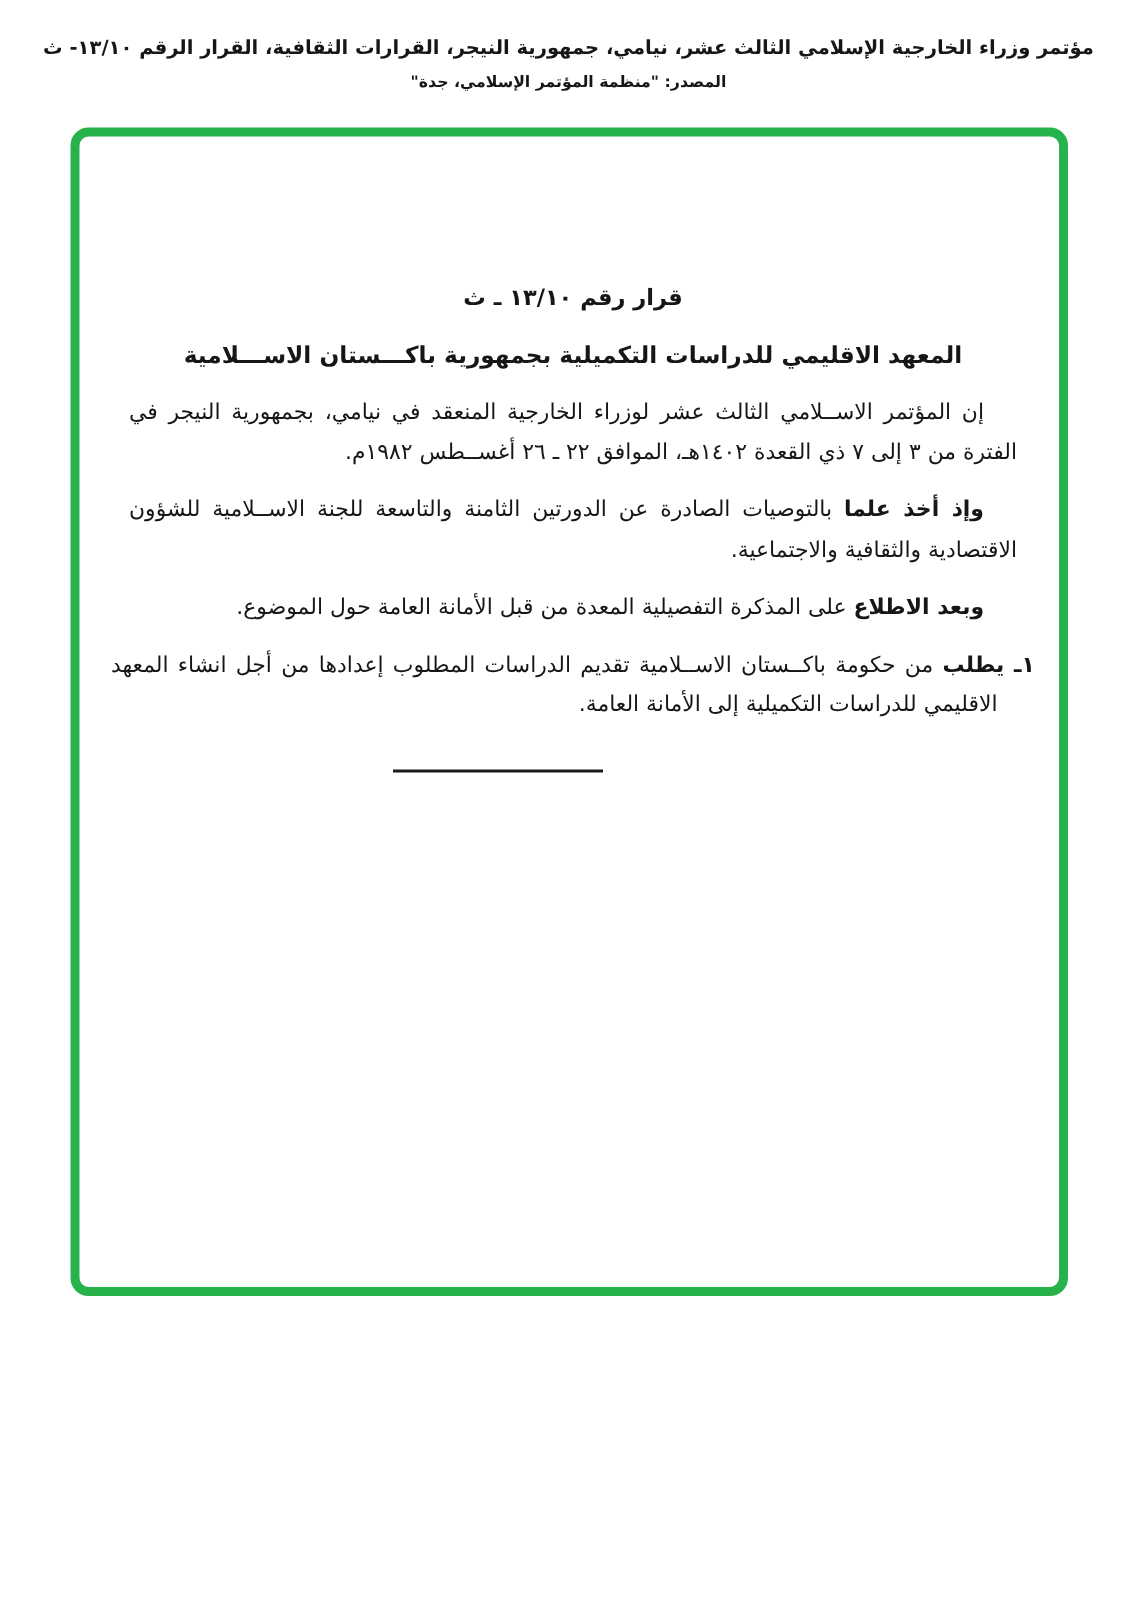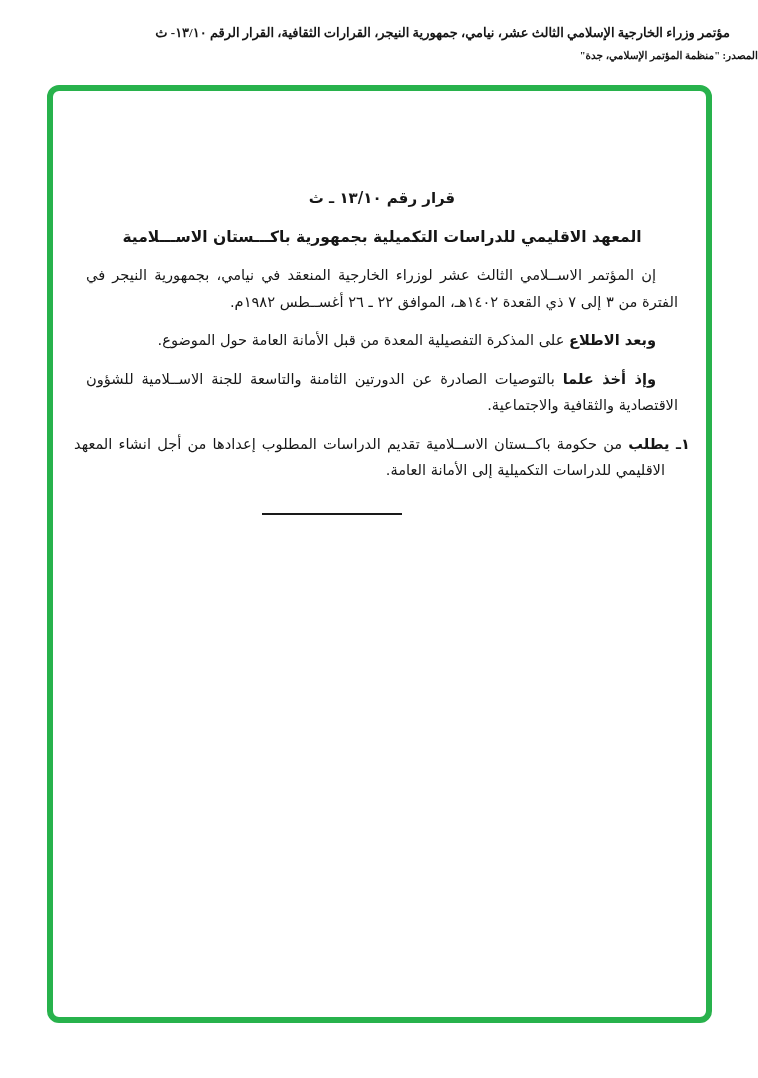--- a/index.html
+++ b/index.html
@@ -10,40 +10,39 @@
     background: #ffffff;
     color: var(--ink);
     font-family: "DejaVu Sans", sans-serif;
     position: relative;
     overflow: hidden;
   }
   .page-header {
     position: absolute;
     top: 24px; left: 0;
     width: 758px;
-    text-align: right;
+    text-align: center;
     direction: rtl;
-    font-family: Liberation Serif, serif;
   }
   .header-title {
     font-size: 13px;
     font-weight: bold;
     line-height: 18px;
     padding: 0 28px;
     white-space: nowrap;
   }
   .source-line {
     margin-top: 7px;
     font-size: 10.5px;
     font-weight: bold;
   }
   .frame {
     position: absolute;
     left: 47px; top: 85px;
-    width: 665px; height: 938px;
+    width: 665px; height: 779px;
     border: 6px solid var(--frame-green);
     border-radius: 12px;
     background: #ffffff;
     direction: rtl;
     padding: 94px 16px 0 21px;
   }
   .doc-title {
     text-align: center;
     font-weight: bold;
     line-height: 26px;
@@ -88,23 +87,23 @@
   <div class="doc-title">
     <div class="t-number">قرار رقم ١٣/١٠ ـ ث</div>
     <div class="t-subject">المعهد الاقليمي للدراسات التكميلية بجمهورية باكـــستان الاســـلامية</div>
   </div>
 
   <div class="body-text">
 
     <p class="para"><span class="lead"></span><span>إن المؤتمر الاســلامي الثالث عشر لوزراء الخارجية المنعقد في نيامي، بجمهورية النيجر في الفترة من ٣ إلى ٧ ذي القعدة ١٤٠٢هـ، الموافق ٢٢ ـ ٢٦ أغســطس ١٩٨٢م.</span></p>
 
 
+    <p class="para"><span class="lead">وإذ أخذ علما</span><span> بالتوصيات الصادرة عن الدورتين الثامنة والتاسعة للجنة الاســلامية للشؤون الاقتصادية والثقافية والاجتماعية.</span></p>
+
     <p class="para"><span class="lead">وبعد الاطلاع</span><span> على المذكرة التفصيلية المعدة من قبل الأمانة العامة حول الموضوع.</span></p>
-
-    <p class="para"><span class="lead">وإذ أخذ علما</span><span> بالتوصيات الصادرة عن الدورتين الثامنة والتاسعة للجنة الاســلامية للشؤون الاقتصادية والثقافية والاجتماعية.</span></p>
 
     <p class="item"><span class="num">١ـ</span><span class="lead"> يطلب</span><span> من حكومة باكــستان الاســلامية تقديم الدراسات المطلوب إعدادها من أجل انشاء المعهد الاقليمي للدراسات التكميلية إلى الأمانة العامة.</span></p>
 
 
   </div>
 
   <div class="end-rule"></div>
 
 </section>
 

